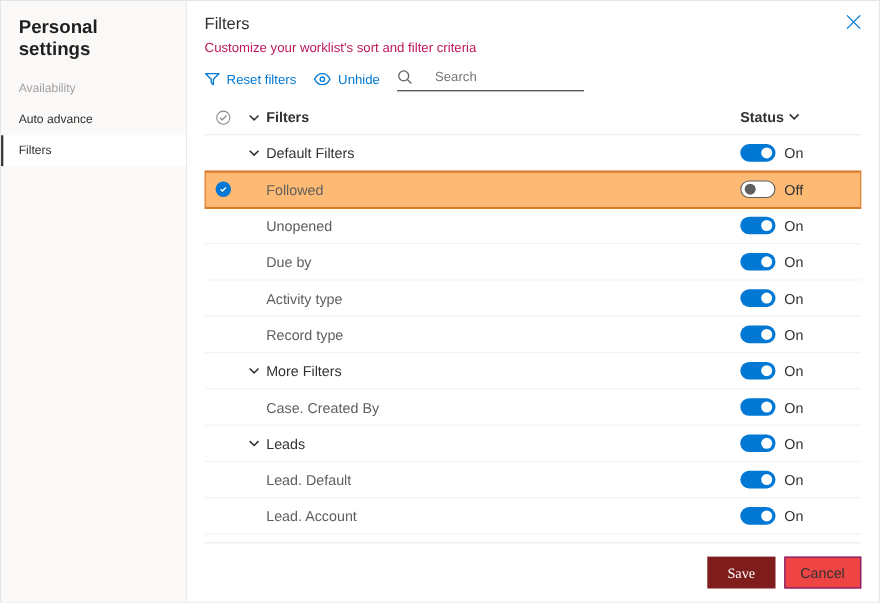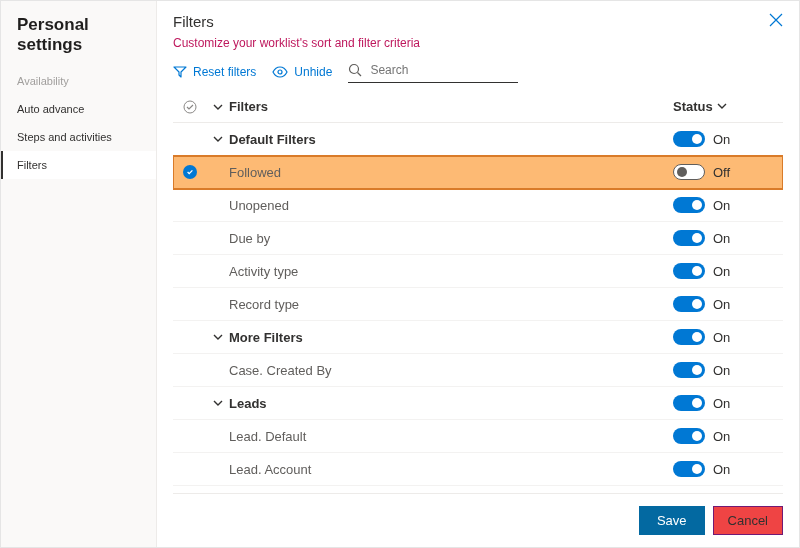--- a/index.html
+++ b/index.html
@@ -1,67 +1,66 @@
 <!DOCTYPE html>
 <html><head>
 <meta charset="utf-8">
 <style>
   * { box-sizing: border-box; }
   html, body { margin:0; padding:0; font-family: "Segoe UI", Arial, sans-serif; font-size:13px; color:#323130; background:#fff; }
   .app { width:800px; height:548px; display:flex; border:1px solid #e5e5e5; position:relative; }
-  .sidebar { width:156px; background:#faf9f8; border-right:1px solid #edebe9; padding:14px 0 0 0; }
+  .sidebar { width:169px; background:#faf9f8; border-right:1px solid #edebe9; padding:14px 0 0 0; }
   .sidebar-title { font-size:17px; font-weight:600; padding:0 16px 12px 16px; color:#201f1e; }
   .nav-item { padding:8px 16px; font-size:11px; color:#323130; cursor:pointer; }
   .nav-item.disabled { color:#a19f9d; }
   .nav-item.active { background:#fff; color:#323130; border-left:2px solid #323130; padding-left:14px; }
   .main { flex:1; display:flex; flex-direction:column; padding:12px 16px 0 16px; position:relative; }
   .header-row { display:flex; align-items:flex-start; }
   .page-title { font-size:15px; font-weight:400; color:#323130; flex:1; }
   .close-x { color:#0078d4; cursor:pointer; font-size:16px; }
   .subtitle { font-size:12px; color:#be185d; margin-top:6px; margin-bottom:10px; }
   .actions-bar { display:flex; align-items:center; gap:16px; margin-bottom:8px; }
   .action-link { display:flex; align-items:center; gap:6px; color:#0078d4; font-size:12px; cursor:pointer; text-decoration:none; }
-  .search-wrap { display:flex; align-items:center; gap:6px; color:#605e5c; font-size:12px; border-bottom:1px solid #323130; padding:2px 0 4px 0; width:170px; }
+  .search-wrap { display:flex; align-items:center; gap:18px; color:#605e5c; font-size:12px; border-bottom:1px solid #323130; padding:2px 0 4px 0; width:170px; }
   .search-wrap input { border:none; outline:none; font-size:12px; width:120px; color:#323130; background:transparent; }
   .table-header { display:flex; align-items:center; padding:8px 0; border-bottom:1px solid #edebe9; font-weight:600; font-size:13px; }
   .col-check { width:34px; display:flex; justify-content:center; }
   .col-caret { width:22px; display:flex; justify-content:center; }
   .col-name { flex:1; }
   .col-toggle { width:110px; display:flex; align-items:center; gap:8px; }
   .status-hdr { display:flex; align-items:center; gap:4px; }
   .rows { flex:1; overflow:auto; }
   .row { display:flex; align-items:center; height:33px; border-bottom:1px solid #f3f2f1; font-size:13px; }
-  .row.group .col-name { font-weight:700; }
+  .row.group .col-name { font-weight:400; }
   .row.child .col-name { padding-left:0px; color:#605e5c; }
   .row.highlight { background:#fdba74; outline:2px solid #d97b29; outline-offset:-1px; }
   .checkmark-circle { width:14px; height:14px; border-radius:50%; background:#0078d4; display:flex; align-items:center; justify-content:center; }
   .checkmark-circle svg { width:8px; height:8px; }
   .caret svg { width:10px; height:10px; }
   .toggle { width:32px; height:16px; border-radius:8px; position:relative; cursor:pointer; }
   .toggle.on { background:#0078d4; }
   .toggle.off { background:#fff; border:1px solid #605e5c; }
   .toggle .knob { width:10px; height:10px; border-radius:50%; position:absolute; top:3px; }
   .toggle.on .knob { background:#fff; right:3px; }
   .toggle.off .knob { background:#605e5c; left:3px; top:2px; }
   .toggle-label { font-size:13px; }
   .footer { display:flex; justify-content:flex-end; gap:8px; padding:12px 0; border-top:1px solid #edebe9; margin-top:auto; }
-  .btn-primary { background:#0369a1; color:#fff; border:none; padding:6px 18px; font-size:13px; cursor:pointer; }
+  .btn-primary { background:#7f1d1d; color:#fff; border:none; padding:6px 18px; font-size:13px; cursor:pointer;font-family:Liberation Serif, serif; }
   .btn-secondary { background:#ef4444; border:1px solid #701a75; padding:6px 14px; font-size:13px; cursor:pointer; color:#323130; }
   .icon-svg { display:block; }
 </style>
 </head>
 <body>
 
 <div class="app">
   <aside class="sidebar">
     <div class="sidebar-title">Personal settings</div>
     <nav id="sidebar-nav">
         <div class="nav-item disabled">Availability</div>
         <div class="nav-item">Auto advance</div>
-        <div class="nav-item">Steps and activities</div>
         <div class="nav-item active">Filters</div>
       </nav>
   </aside>
 
   <main class="main">
     <div class="header-row">
       <div class="page-title">Filters</div>
       <span class="close-x">
         <svg class="icon-svg" width="14" height="14" viewBox="0 0 14 14">
             <path d="M1 1 L13 13 M13 1 L1 13" stroke="#0078d4" stroke-width="1.2" fill="none"></path>

